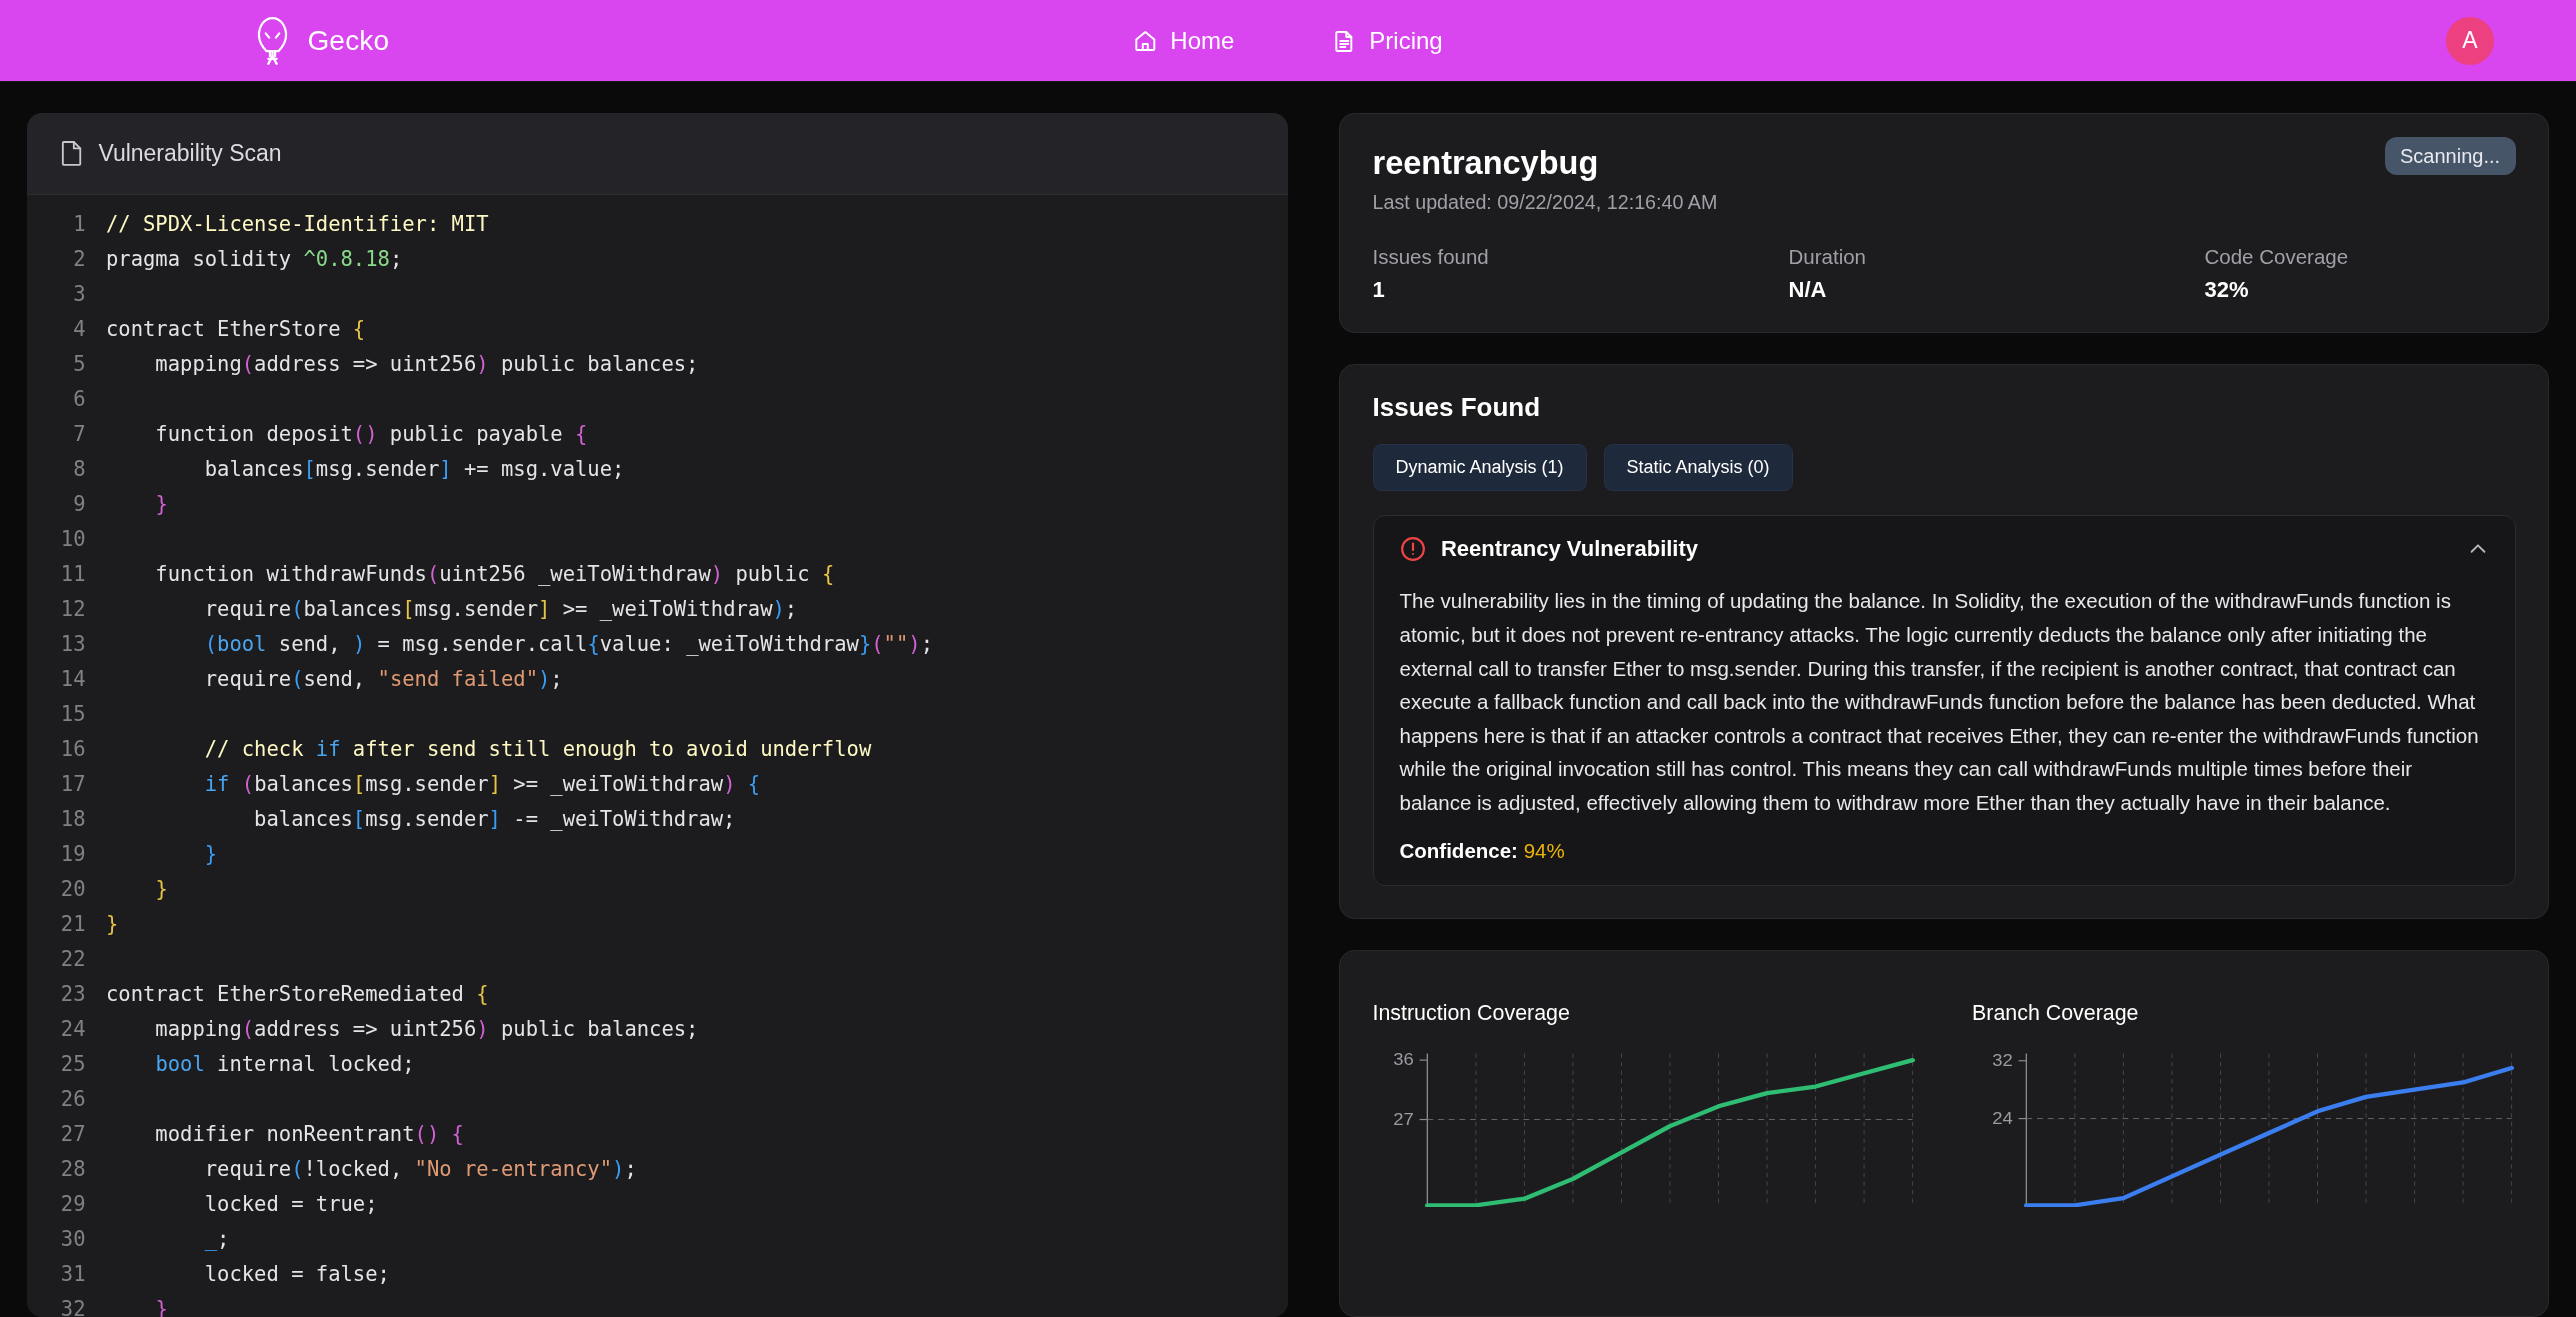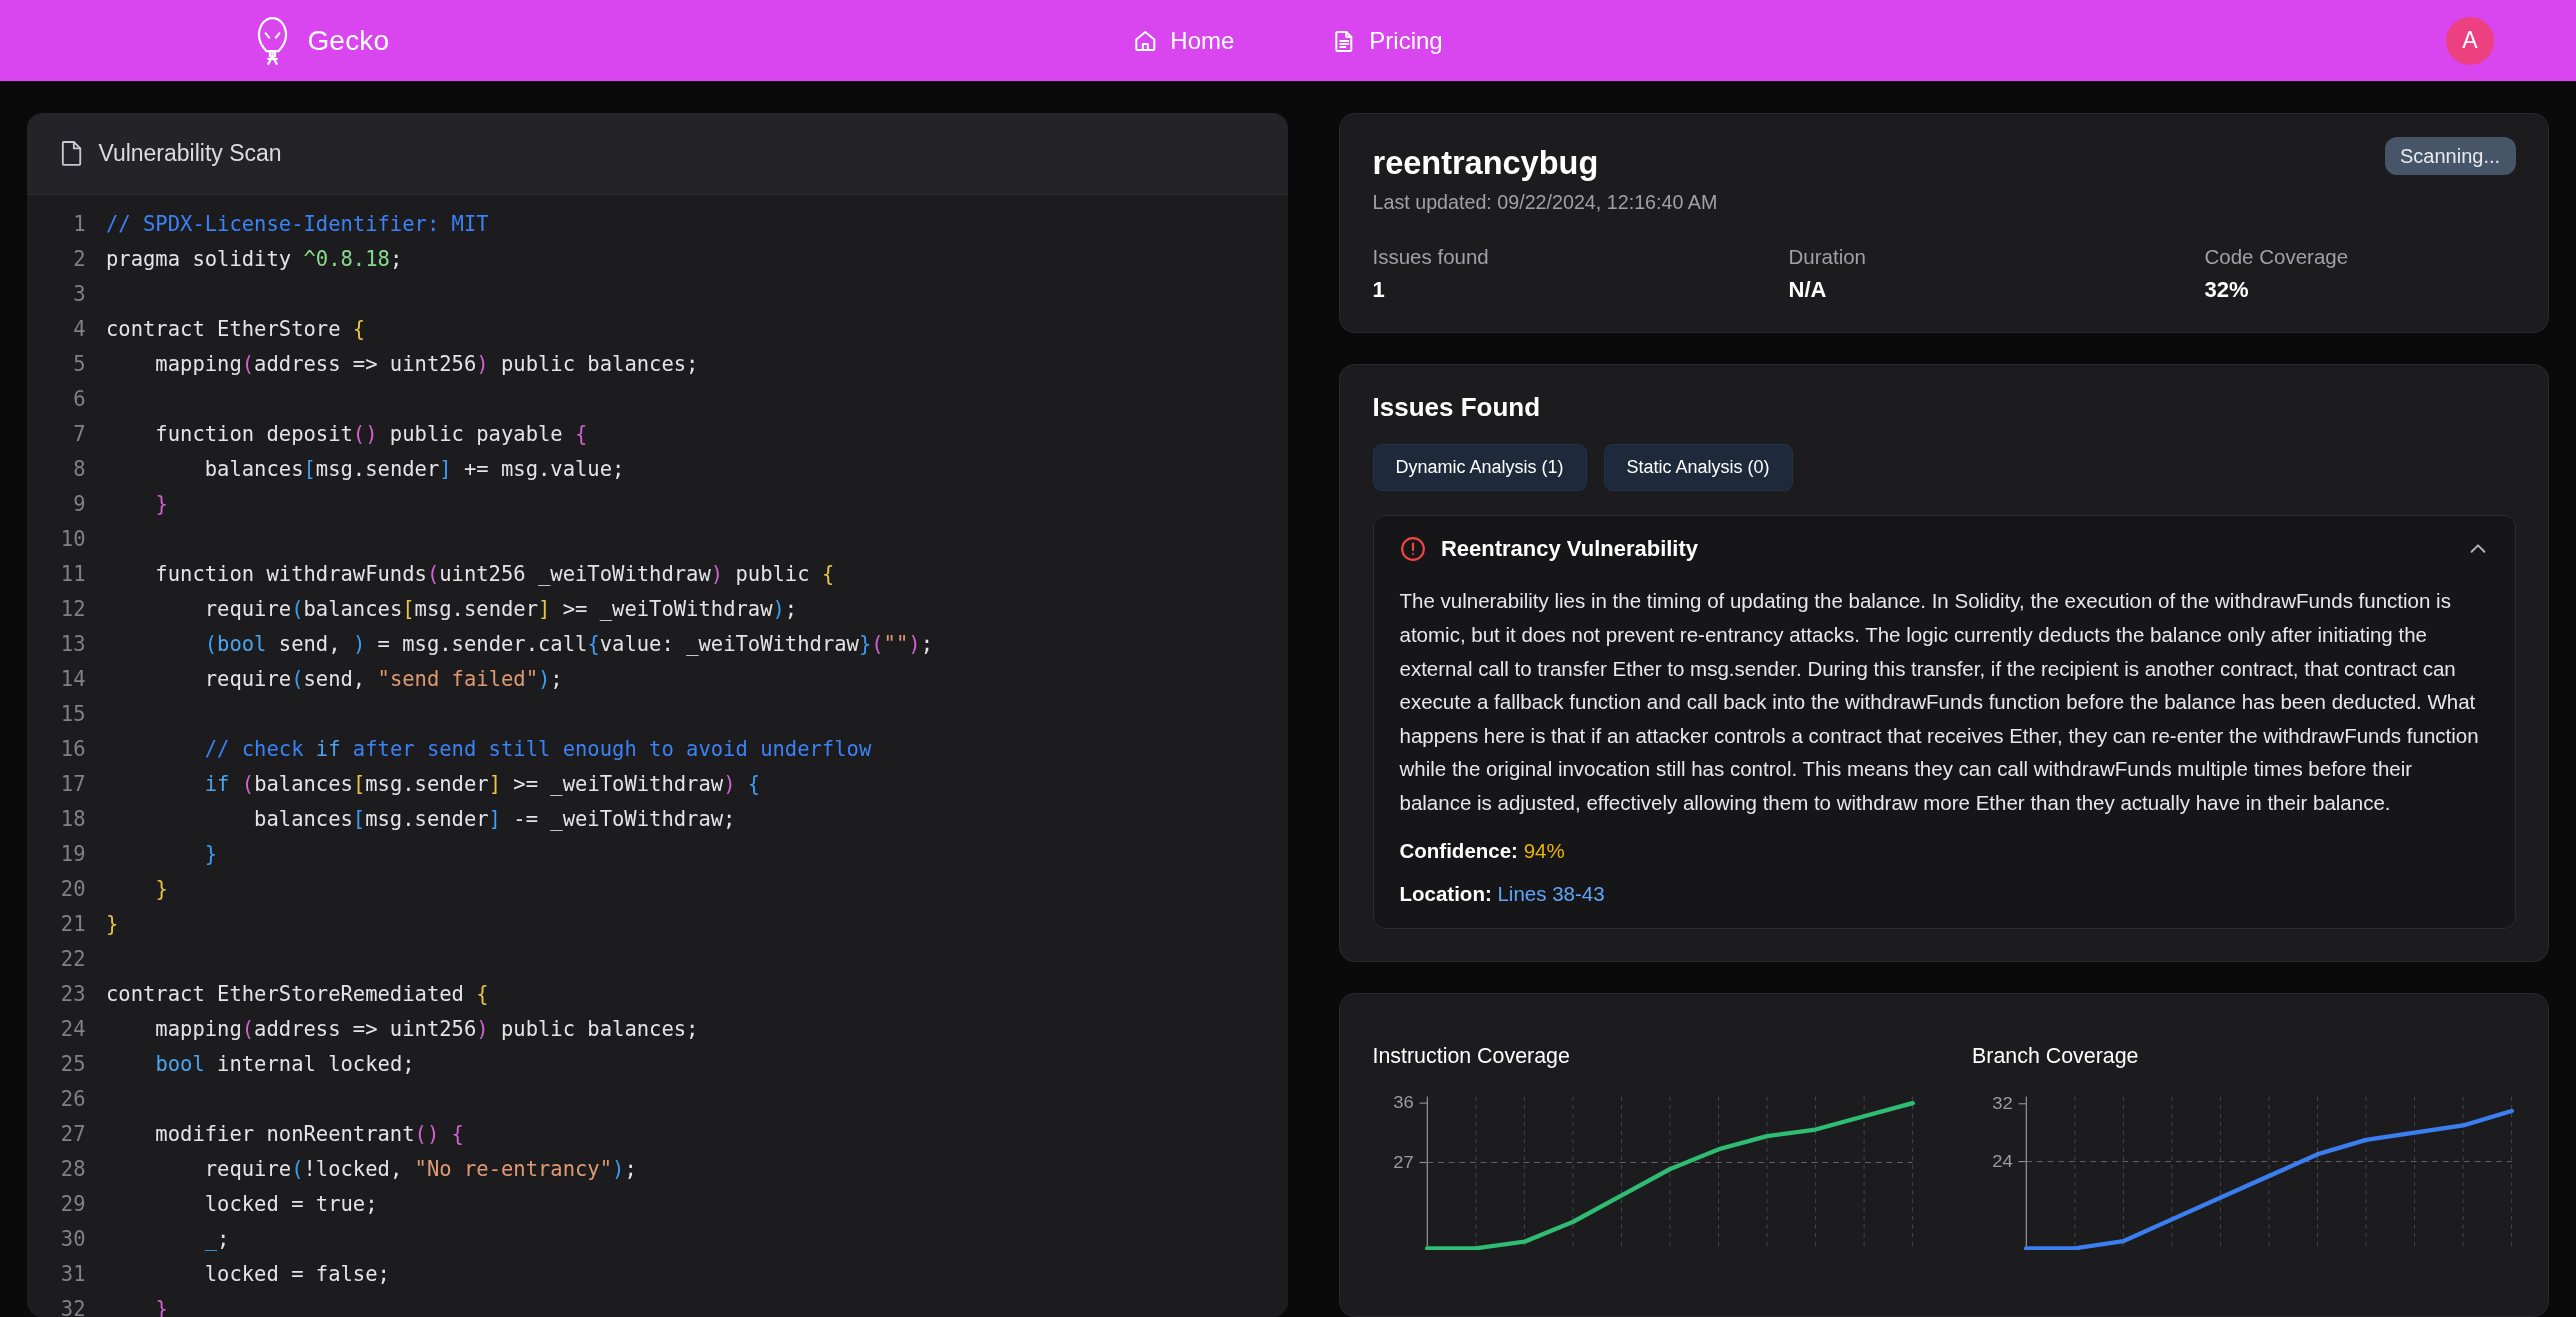--- a/index.html
+++ b/index.html
@@ -88,21 +88,21 @@
     width: 79px;
     text-align: right;
     padding-right: 20.5px;
     color: #808086;
     flex-shrink: 0;
     user-select: none;
   }
   .code-text { color: #e4e4e8; }
 
   
-  .t-com  { color: #3b82f6; text-align: center; }
+  .t-com  { color: #fef9c3; text-align: center; }
   .t-kw   { color: #4aa5f0; }
   .t-num  { color: #8ad98a; }
   .t-str  { color: #e09a73; }
   .t-par  { color: #d162d1; }
   .t-brk  { color: #3b9ef5; }
   .t-brc  { color: #e8c547; }
   .t-brc2 { color: #d162d1; }
   .t-brk2 { color: #e8c547; }
   .t-brc3 { color: #3b9ef5; }
 
@@ -313,24 +313,20 @@
               <path d="M5 15 L12 8 L19 15"></path>
             </svg>
           </span>
         </div>
         <div class="issue-body">
           <div class="issue-desc">The vulnerability lies in the timing of updating the balance. In Solidity, the execution of the withdrawFunds function is atomic, but it does not prevent re-entrancy attacks. The logic currently deducts the balance only after initiating the external call to transfer Ether to msg.sender. During this transfer, if the recipient is another contract, that contract can execute a fallback function and call back into the withdrawFunds function before the balance has been deducted. What happens here is that if an attacker controls a contract that receives Ether, they can re-enter the withdrawFunds function while the original invocation still has control. This means they can call withdrawFunds multiple times before their balance is adjusted, effectively allowing them to withdraw more Ether than they actually have in their balance.</div>
           <div class="meta-row">
             <span class="meta-label">Confidence:</span>
             <span class="meta-conf">94%</span>
           </div>
-          <div class="meta-row">
-            <span class="meta-label">Location:</span>
-            <span class="meta-loc">Lines 38-43</span>
-          </div>
         </div>
       </div>
     </div>
 
     <div class="card charts">
       <div class="chart-grid">
         <div class="chart-col">
           <div class="chart-name">Instruction Coverage</div>
           <svg class="chart-svg" id="chart-0" viewBox="0 0 560 190" preserveAspectRatio="none">
               <line x1="106" y1="10" x2="106" y2="188" stroke="#4a4a50" stroke-width="1" stroke-dasharray="5 5"></line>

